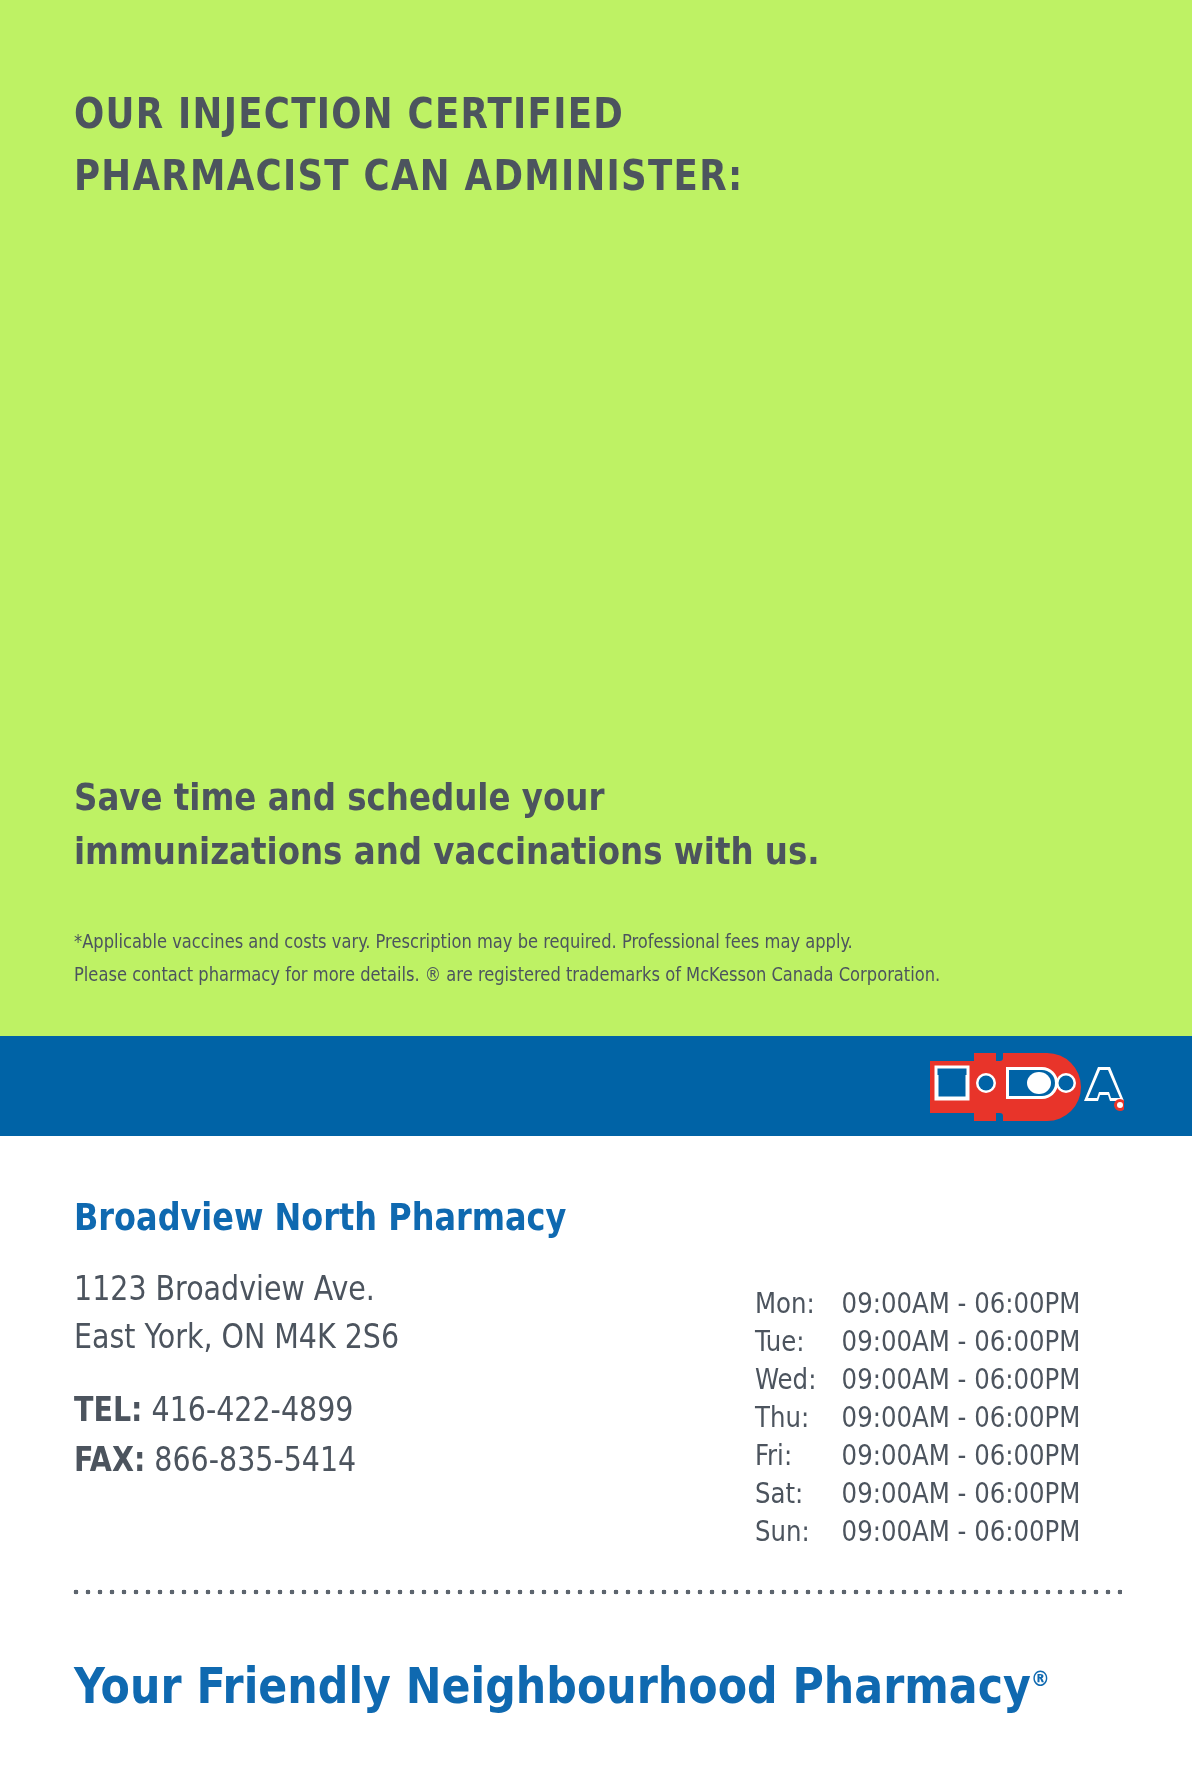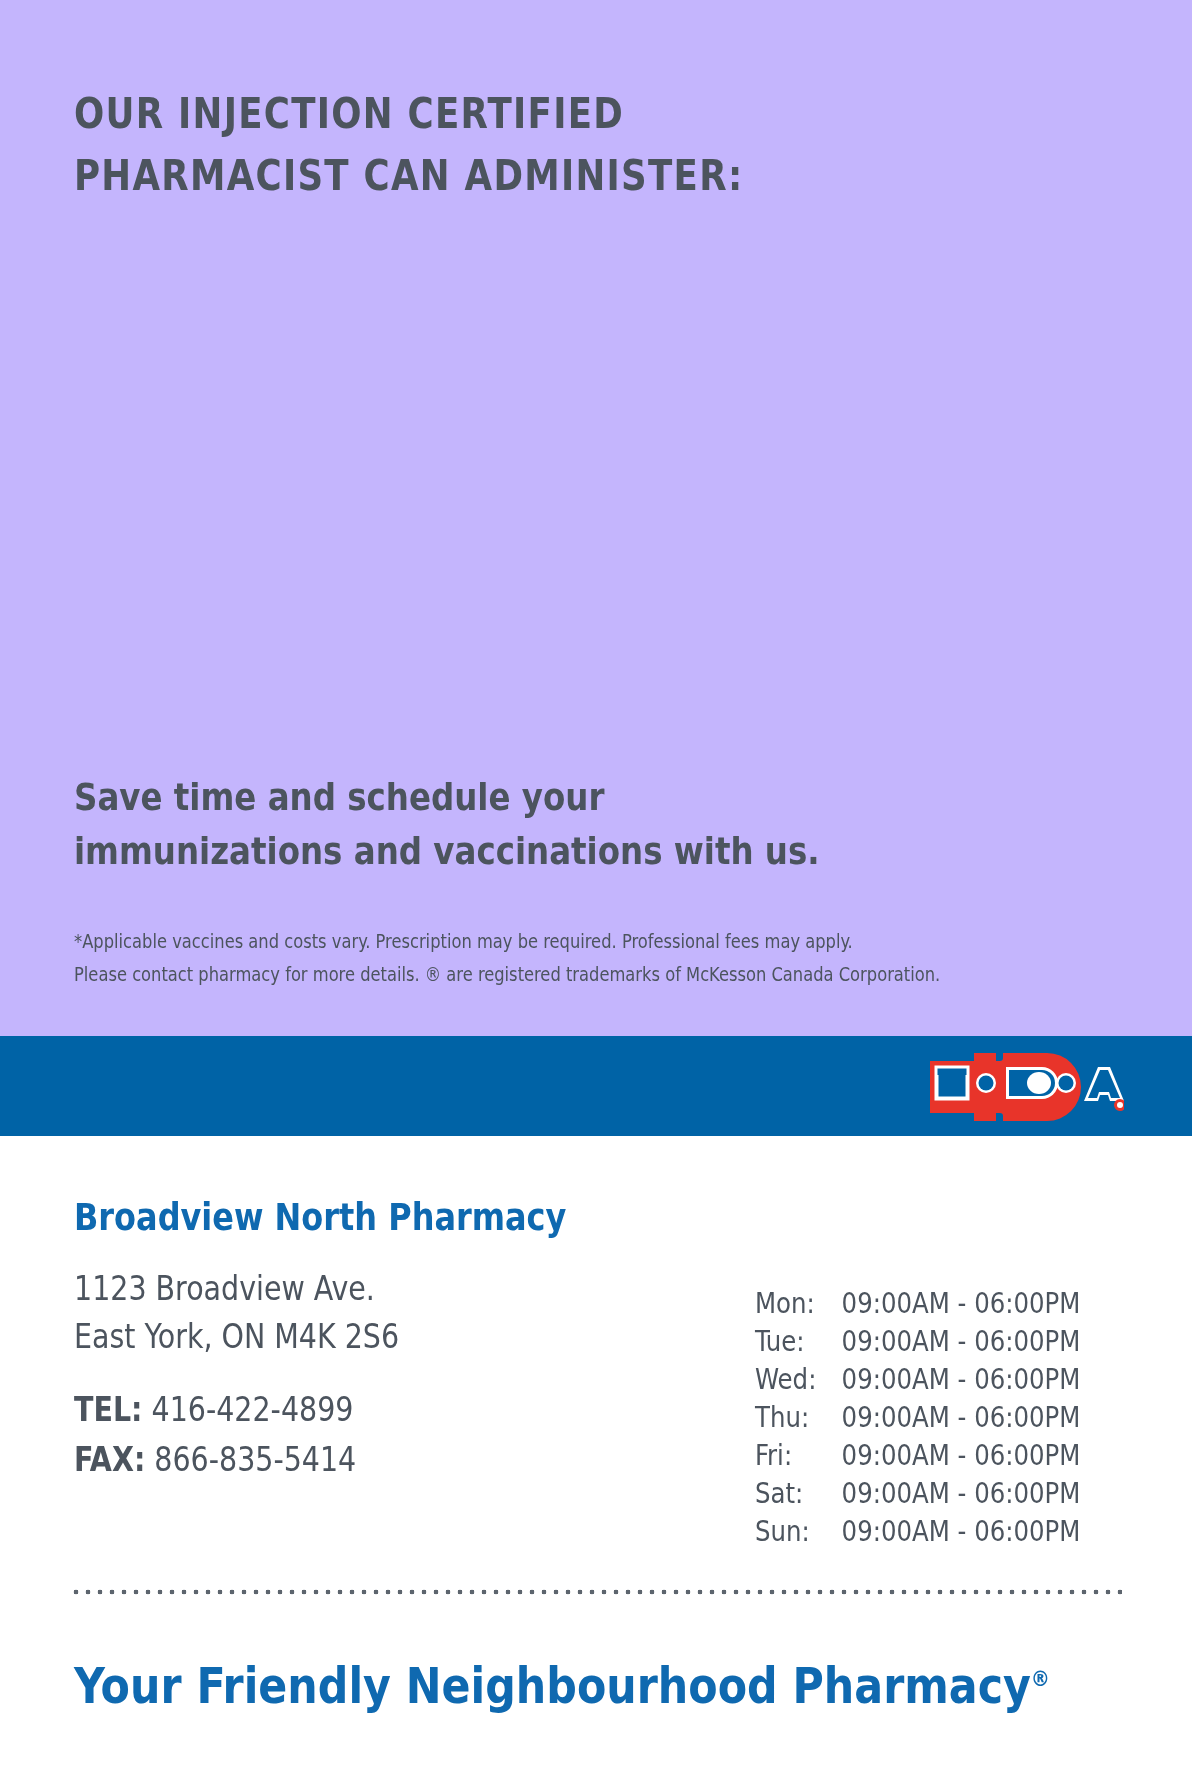--- a/index.html
+++ b/index.html
@@ -8,21 +8,21 @@
     background:#ffffff;
     font-family:"Liberation Sans", sans-serif;
     -webkit-font-smoothing:antialiased;
     overflow:hidden;
   }
   .page{position:relative;width:1192px;height:1785px;}
 
   
   .top-panel{
     position:absolute;left:0;top:0;width:1192px;height:1036px;
-    background:#c4b5fd;
+    background:#bef264;
   }
   .headline{
     position:absolute;left:74px;top:82px;width:900px;
     font-family:"DejaVu Sans Condensed","Liberation Sans Narrow","Liberation Sans",sans-serif;
     font-weight:700;
     font-size:43px;
     line-height:62px;
     letter-spacing:1.4px;
     color:#4c545e;
     transform:scaleX(.92);

